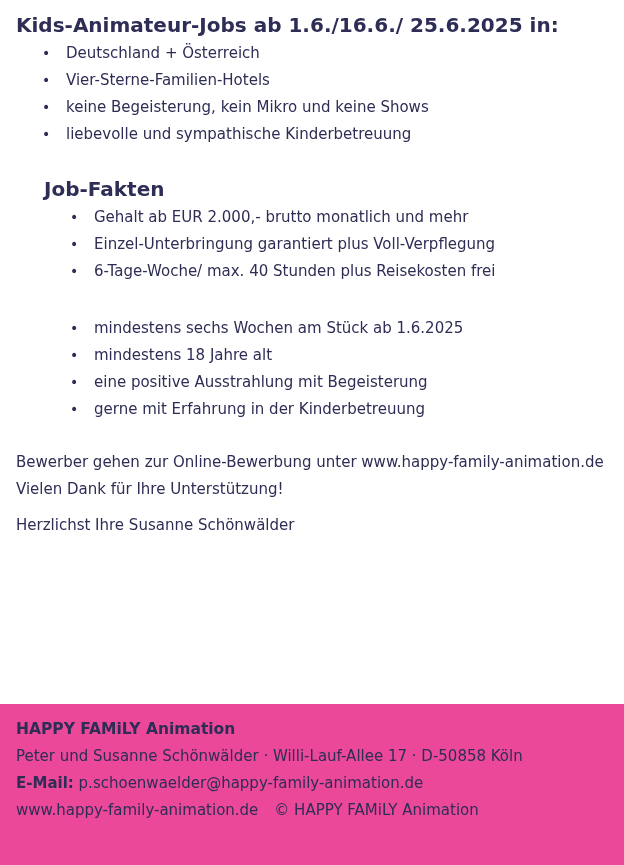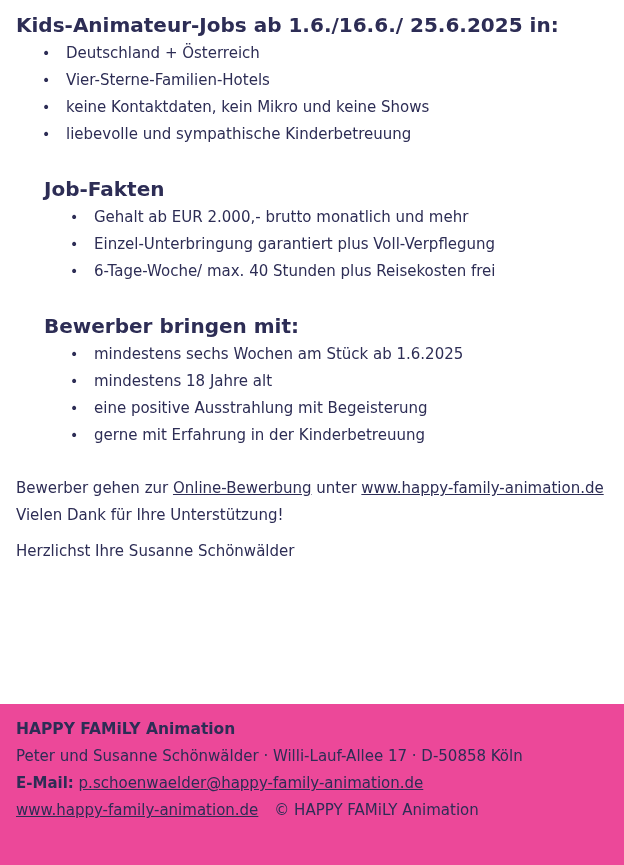--- a/index.html
+++ b/index.html
@@ -38,21 +38,20 @@
     box-sizing: border-box;
     font-size: 14px;
   }
   .li-text { flex: 1 1 auto; }
   .para { margin: 0; line-height: 27px; }
   .mt-links { margin-top: 26px; }
   .mt-request { margin-top: 26px; }
   .mt-signature { margin-top: 9px; }
   .link {
     color: inherit;
-    text-decoration: underline;
     cursor: pointer;
   }
   .footer {
     position: absolute;
     left: 0; right: 0;
     top: 704px; bottom: 0;
     background: #ec4899;
     padding: 12px 16px 0 16px;
     box-sizing: border-box;
   }
@@ -75,21 +74,21 @@
       <li>
         <span class="bullet">•</span>
         <span class="li-text">Deutschland + Österreich</span>
       </li>
       <li>
         <span class="bullet">•</span>
         <span class="li-text">Vier-Sterne-Familien-Hotels</span>
       </li>
       <li>
         <span class="bullet">•</span>
-        <span class="li-text">keine Kontaktdaten, kein Mikro und keine Shows</span>
+        <span class="li-text">keine Begeisterung, kein Mikro und keine Shows</span>
       </li>
       <li>
         <span class="bullet">•</span>
         <span class="li-text">liebevolle und sympathische Kinderbetreuung</span>
       </li>
     </ul>
   </section>
 
   <section class="section-mt">
     <h2 class="heading">Job-Fakten</h2>
@@ -103,21 +102,20 @@
         <span class="li-text">Einzel-Unterbringung garantiert plus Voll-Verpflegung</span>
       </li>
       <li>
         <span class="bullet">•</span>
         <span class="li-text">6-Tage-Woche/ max. 40 Stunden plus Reisekosten frei</span>
       </li>
     </ul>
   </section>
 
   <section class="section-mt">
-    <h2 class="heading">Bewerber bringen mit:</h2>
     <ul class="bullets">
       <li>
         <span class="bullet">•</span>
         <span class="li-text">mindestens sechs Wochen am Stück ab 1.6.2025</span>
       </li>
       <li>
         <span class="bullet">•</span>
         <span class="li-text">mindestens 18 Jahre alt</span>
       </li>
       <li>

